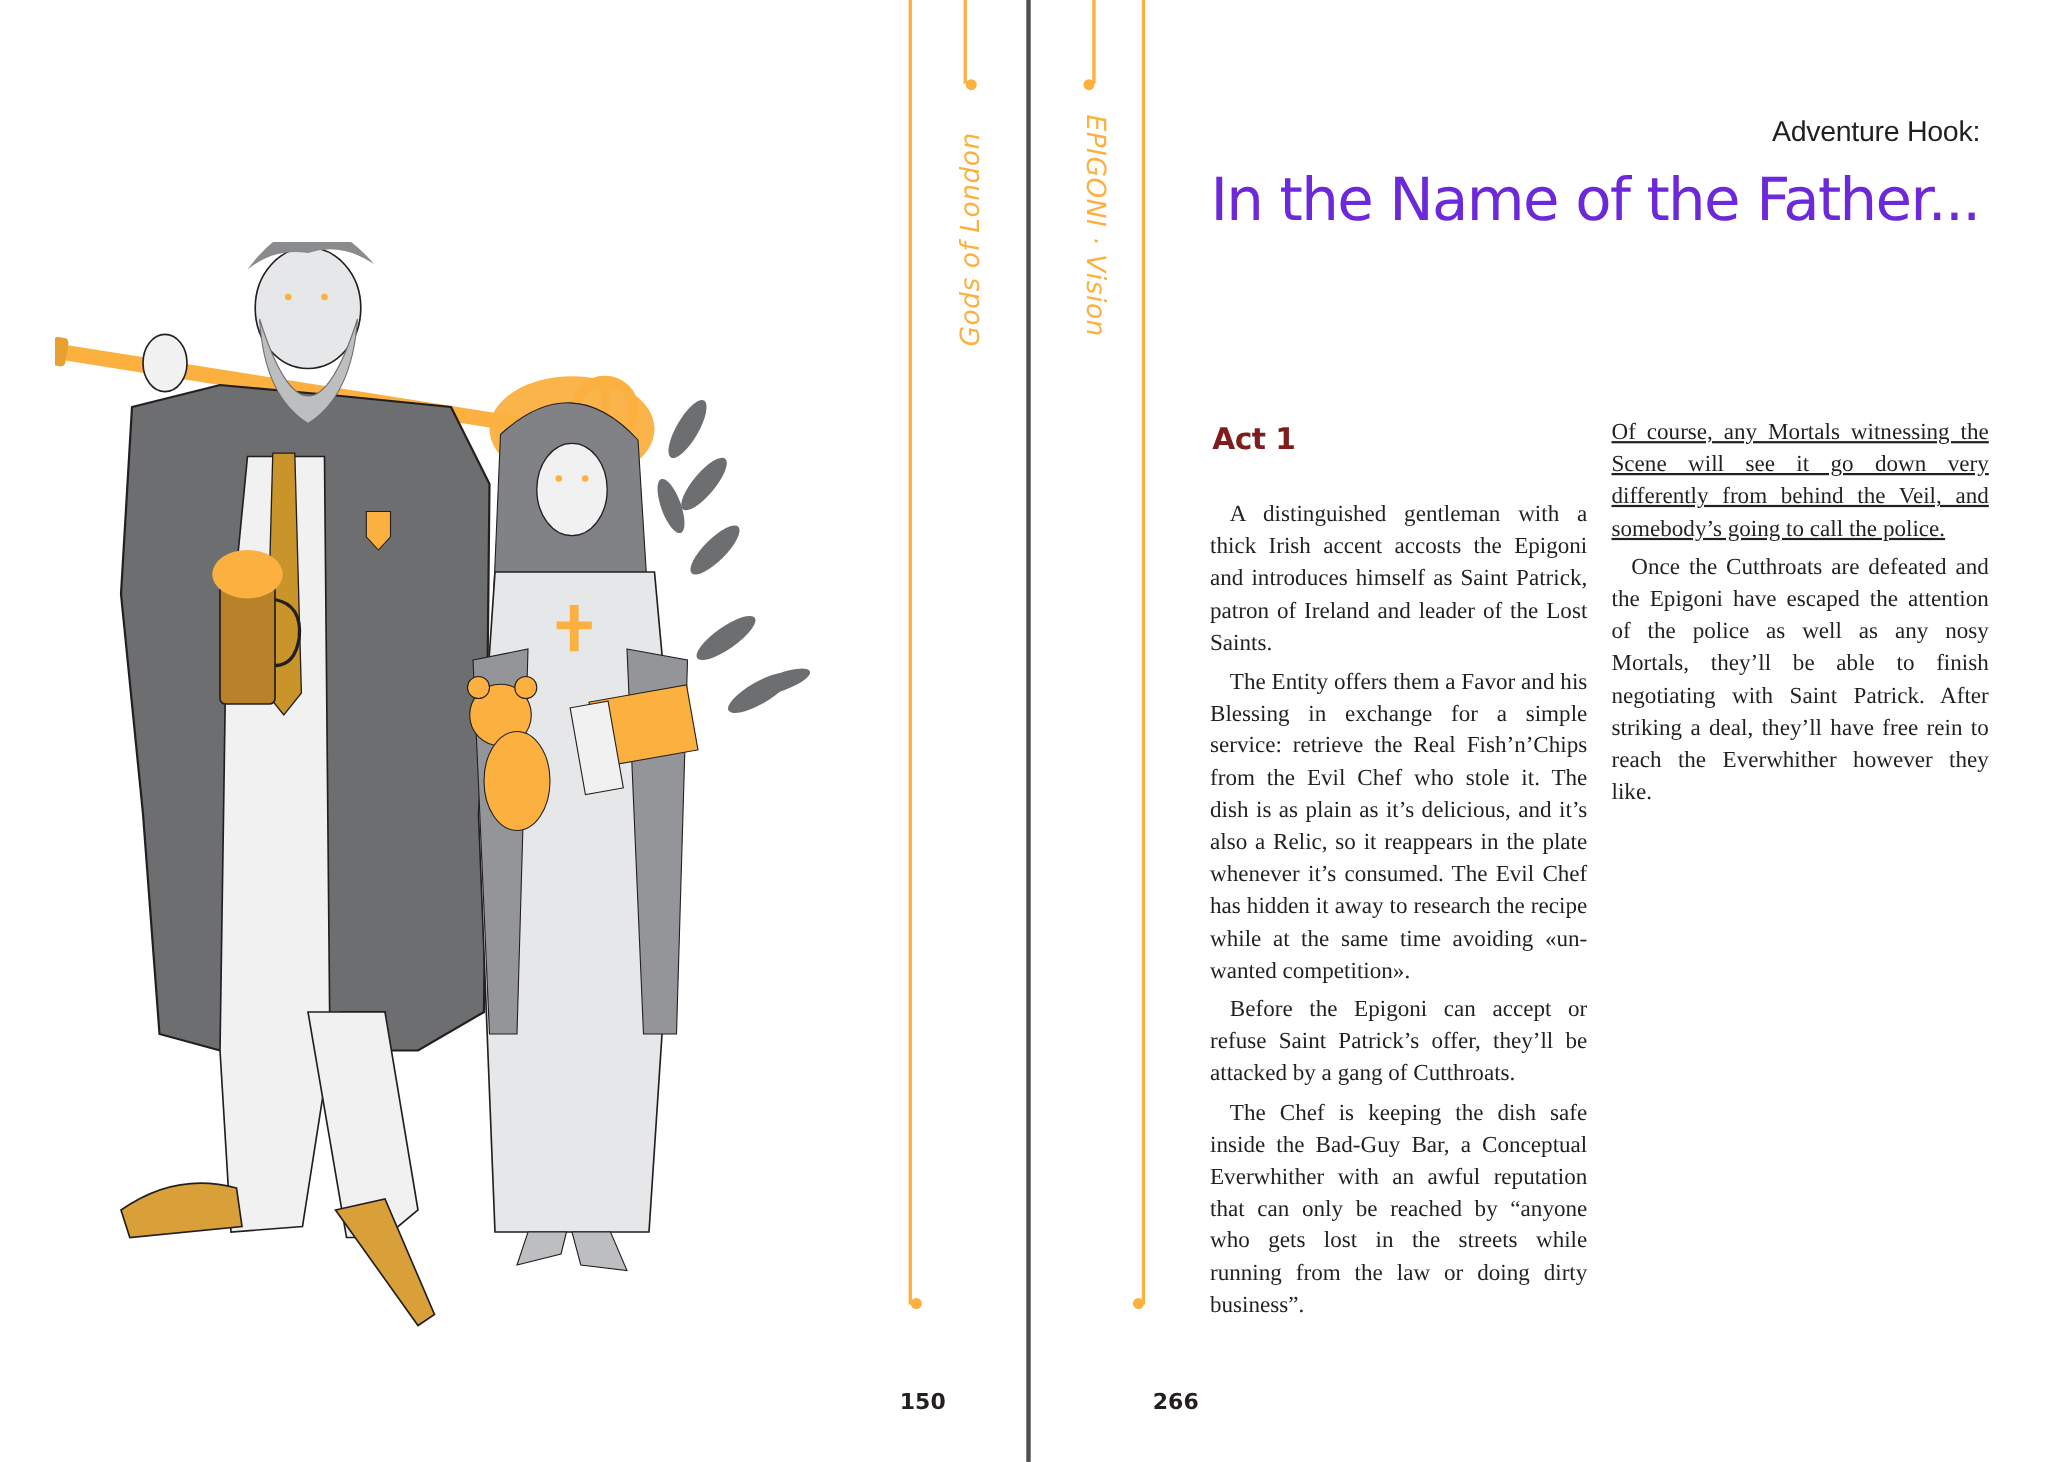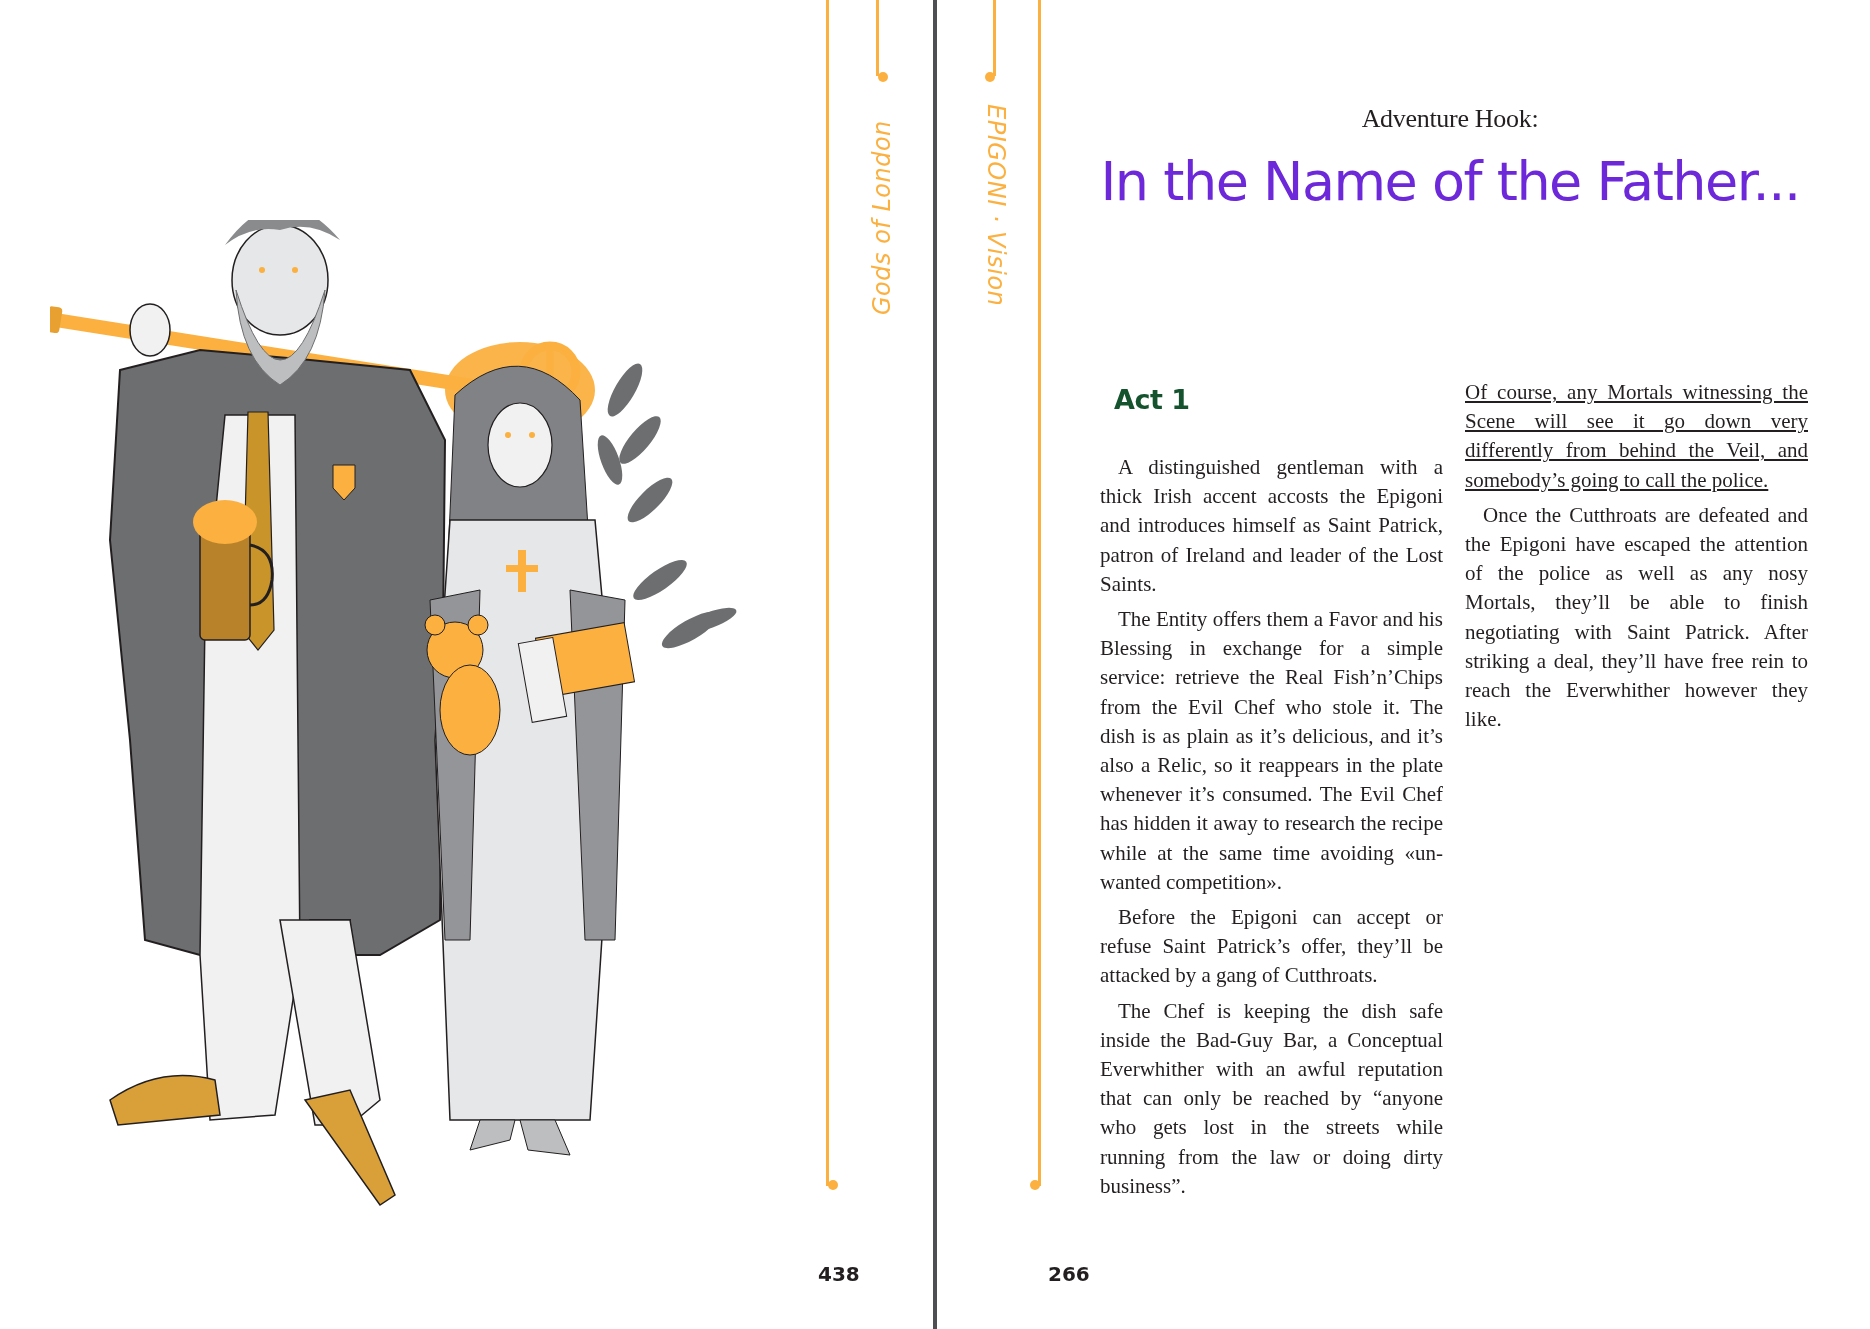--- a/index.html
+++ b/index.html
@@ -17,27 +17,27 @@
   .runner { position: absolute; color: #fbb040; font-family: "DejaVu Sans", sans-serif; font-style: italic; font-size: 24px; white-space: nowrap; letter-spacing: 0.5px; }
   .runner-left { left: 868px; top: 210px; transform-origin: left top; transform: rotate(-90deg) translate(-105px, 0); }
   .runner-right { left: 1010px; top: 104px; transform-origin: left top; transform: rotate(90deg); }
 
   .page-number { position: absolute; top: 1262px; font-family: "DejaVu Sans", sans-serif; font-weight: bold; font-size: 20px; color: #231f20; }
 
   
   .illustration { position: absolute; left: 50px; top: 220px; width: 820px; height: 990px; }
 
   
-  .kicker { position: absolute; left: 1100px; width: 700px; top: 104px; text-align: center; font-family: Liberation Serif, serif; font-size: 26px; color: #231f20; letter-spacing: -0.3px; }
+  .kicker { position: absolute; left: 1100px; width: 700px; top: 104px; text-align: right; font-family: Liberation Sans, sans-serif; font-size: 26px; color: #231f20; letter-spacing: -0.3px; }
   .title { position: absolute; left: 1100px; width: 700px; top: 150px; text-align: center; font-family: "DejaVu Sans", sans-serif; font-size: 54px; color: #6d28d9; letter-spacing: -1.5px; white-space: nowrap; }
 
   .col { position: absolute; width: 343px; }
   .col-1 { left: 1100px; top: 378px; }
   .col-2 { left: 1465px; top: 378px; }
-  .act-heading { font-family: "DejaVu Sans", sans-serif; font-weight: bold; font-size: 27px; color: #14532d; letter-spacing: -0.5px; margin: 6px 0 38px 14px; }
+  .act-heading { font-family: "DejaVu Sans", sans-serif; font-weight: bold; font-size: 27px; color: #7f1d1d; letter-spacing: -0.5px; margin: 6px 0 38px 2px; }
   .col-2 .act-heading { margin-top: 34px; margin-bottom: 36px; }
   .para { font-size: 21px; line-height: 29.2px; text-align: justify; margin: 0 0 6px 0; text-indent: 18px; hyphens: manual; }
   .para.no-indent { text-indent: 0; text-decoration: underline; }
 </style>
 </head>
 <body>
 
 <div class="page page-left">
 
   <svg class="illustration" viewBox="0 0 820 990" xmlns="http://www.w3.org/2000/svg">
@@ -115,21 +115,21 @@
     </g>
   </svg>
 
   <div class="vline" style="left:826px; top:0; height:1186px;"></div>
   <div class="hook-dot" style="left:828px; top:1180px;"></div>
   <div class="vline" style="left:876px; top:0; height:76px;"></div>
   <div class="hook-dot" style="left:878px; top:72px;"></div>
 
   <div class="runner runner-left">Gods of London</div>
 
-  <div class="page-number" style="left:818px;">438</div>
+  <div class="page-number" style="left:818px;">150</div>
 </div>
 
 <div class="spine"></div>
 
 <div class="vline" style="left:993px; top:0; height:76px;"></div>
 <div class="hook-dot" style="left:985px; top:72px;"></div>
 <div class="vline" style="left:1038px; top:0; height:1186px;"></div>
 <div class="hook-dot" style="left:1030px; top:1180px;"></div>
 
 <div class="runner runner-right">EPIGONI · Vision</div>

